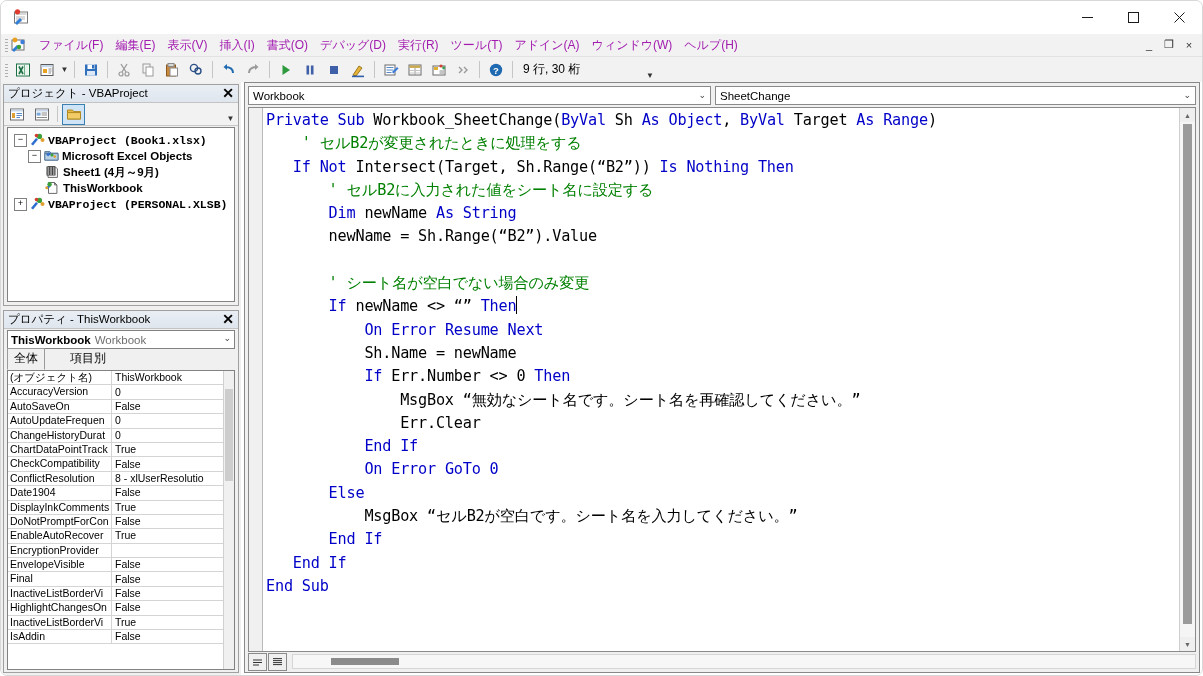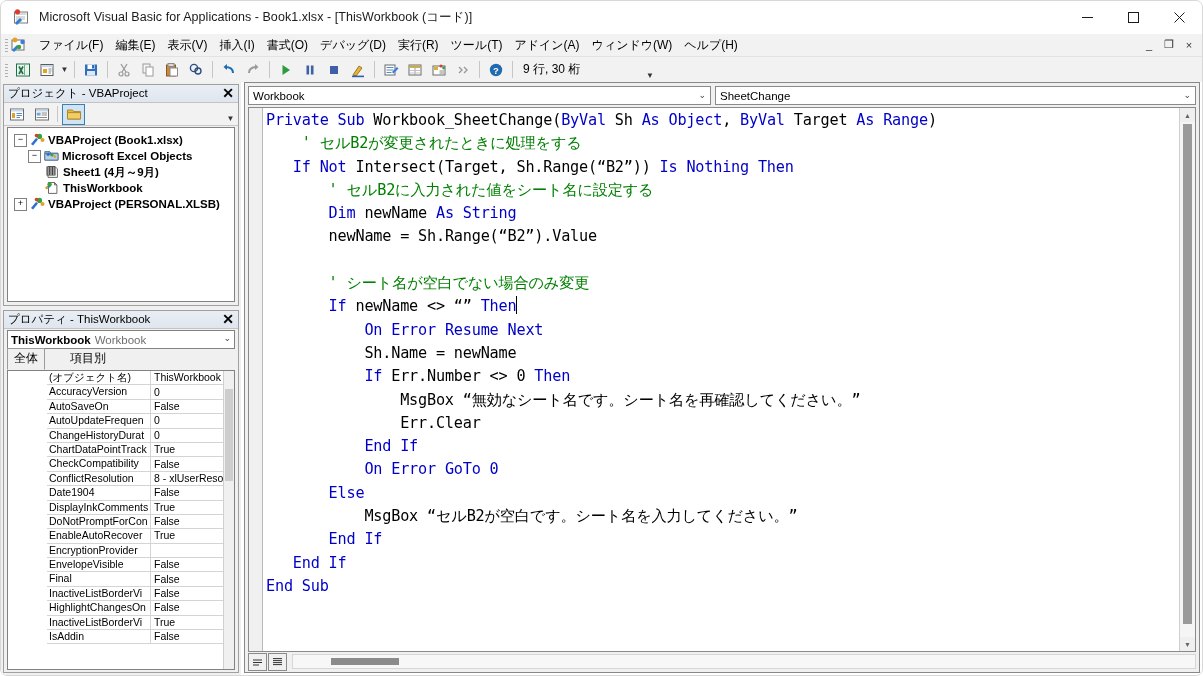--- a/index.html
+++ b/index.html
@@ -64,21 +64,21 @@
   .grip {
     width: 3px; height: 14px; margin-left: 4px; margin-right: 3px;
     background-image: radial-gradient(circle, #b0b0b0 0.5px, transparent 0.6px);
     background-size: 2px 3px;
     flex: none;
   }
   .menu-app-icon { width: 16px; height: 16px; margin-right: 6px; position: relative; flex:none;}
   .menu-item {
     padding: 2px 6px;
     font-size: 12px;
-    color: #000000;
+    color: #a21caf;
     white-space: nowrap;
   }
   .mdi-controls {
     position: absolute; right: 4px; top: 2px;
     display: flex; gap: 2px; align-items: center;
   }
   .mdi-btn {
     width: 18px; height: 17px;
     display: flex; align-items: center; justify-content: center;
     font-size: 11px; color: #333;
@@ -182,21 +182,21 @@
   }
   .t-exp {
     width: 11px; height: 11px;
     border: 1px solid #808080; background:#fff;
     display:flex;align-items:center;justify-content:center;
     font-size: 9px; line-height: 9px; color:#000;
     margin-right: 3px; flex:none;
     font-family: "Liberation Mono", monospace;
   }
   .t-ico { width: 15px; height: 14px; margin-right: 3px; position: relative; flex:none;}
-  .t-lbl-bold { font-weight: bold; color: #000; }
+  .t-lbl-bold { font-weight: bold; color: #000; font-family: Liberation Mono, monospace; }
   .t-lbl { color: #000; font-weight: bold; }
 
   
   .prop-combo {
     position: absolute; left: 3px; right: 3px; top: 19px; height: 19px;
     background: #fff; border: 1px solid #828282;
     display:flex; align-items:center;
     font-size: 11.5px; padding-left: 3px;
     box-sizing: border-box;
   }
@@ -216,21 +216,20 @@
   }
   .prop-tab.active {
     border: 1px solid #9a9a9a; border-bottom: 1px solid #f0f0f0;
     background: #f0f0f0;
   }
   .prop-grid {
     position: absolute; left: 3px; right: 3px; top: 59px; bottom: 2px;
     background: #ffffff; border: 1px solid #828282;
     overflow: hidden;
     font-size: 10.5px;
-    padding-left: 39px;
   }
   .prop-row {
     display: flex; height: 14.4px; align-items: center;
     border-bottom: 1px solid #d4d4d4;
     box-sizing: border-box;
   }
   .prop-key {
     width: 104px; flex: none;
     padding-left: 2px;
     border-right: 1px solid #d4d4d4;
@@ -357,21 +356,20 @@
       <svg width="17" height="17" viewBox="0 0 17 17">
         <rect x="1.5" y="3" width="13" height="11" fill="#ffffff" stroke="#7a7a7a" stroke-width="1"></rect>
         <rect x="2.5" y="4" width="11" height="2" fill="#d8d8d8"></rect>
         <line x1="3" y1="8" x2="12" y2="8" stroke="#b5b5b5" stroke-width="1"></line>
         <line x1="3" y1="10" x2="12" y2="10" stroke="#b5b5b5" stroke-width="1"></line>
         <line x1="3" y1="12" x2="9" y2="12" stroke="#b5b5b5" stroke-width="1"></line>
         <circle cx="4.5" cy="2.8" r="2.6" fill="#e03a2f"></circle>
         <path d="M2 14 l5 -5 l2 2 l-5 5 z" fill="#2f7ed8"></path>
       </svg>
     </span>
-    <span class="title-text">Microsoft Visual Basic for Applications - Book1.xlsx - [ThisWorkbook (コード)]</span>
     <div class="win-controls">
       <div class="win-btn">
         <svg width="11" height="11" viewBox="0 0 11 11">
             <line x1="0" y1="5.5" x2="11" y2="5.5" stroke="currentColor" stroke-width="1"></line>
           </svg>
       </div>
       <div class="win-btn">
         <svg width="11" height="11" viewBox="0 0 11 11">
             <rect x="0.5" y="0.5" width="10" height="10" fill="none" stroke="currentColor" stroke-width="1"></rect>
           </svg>

